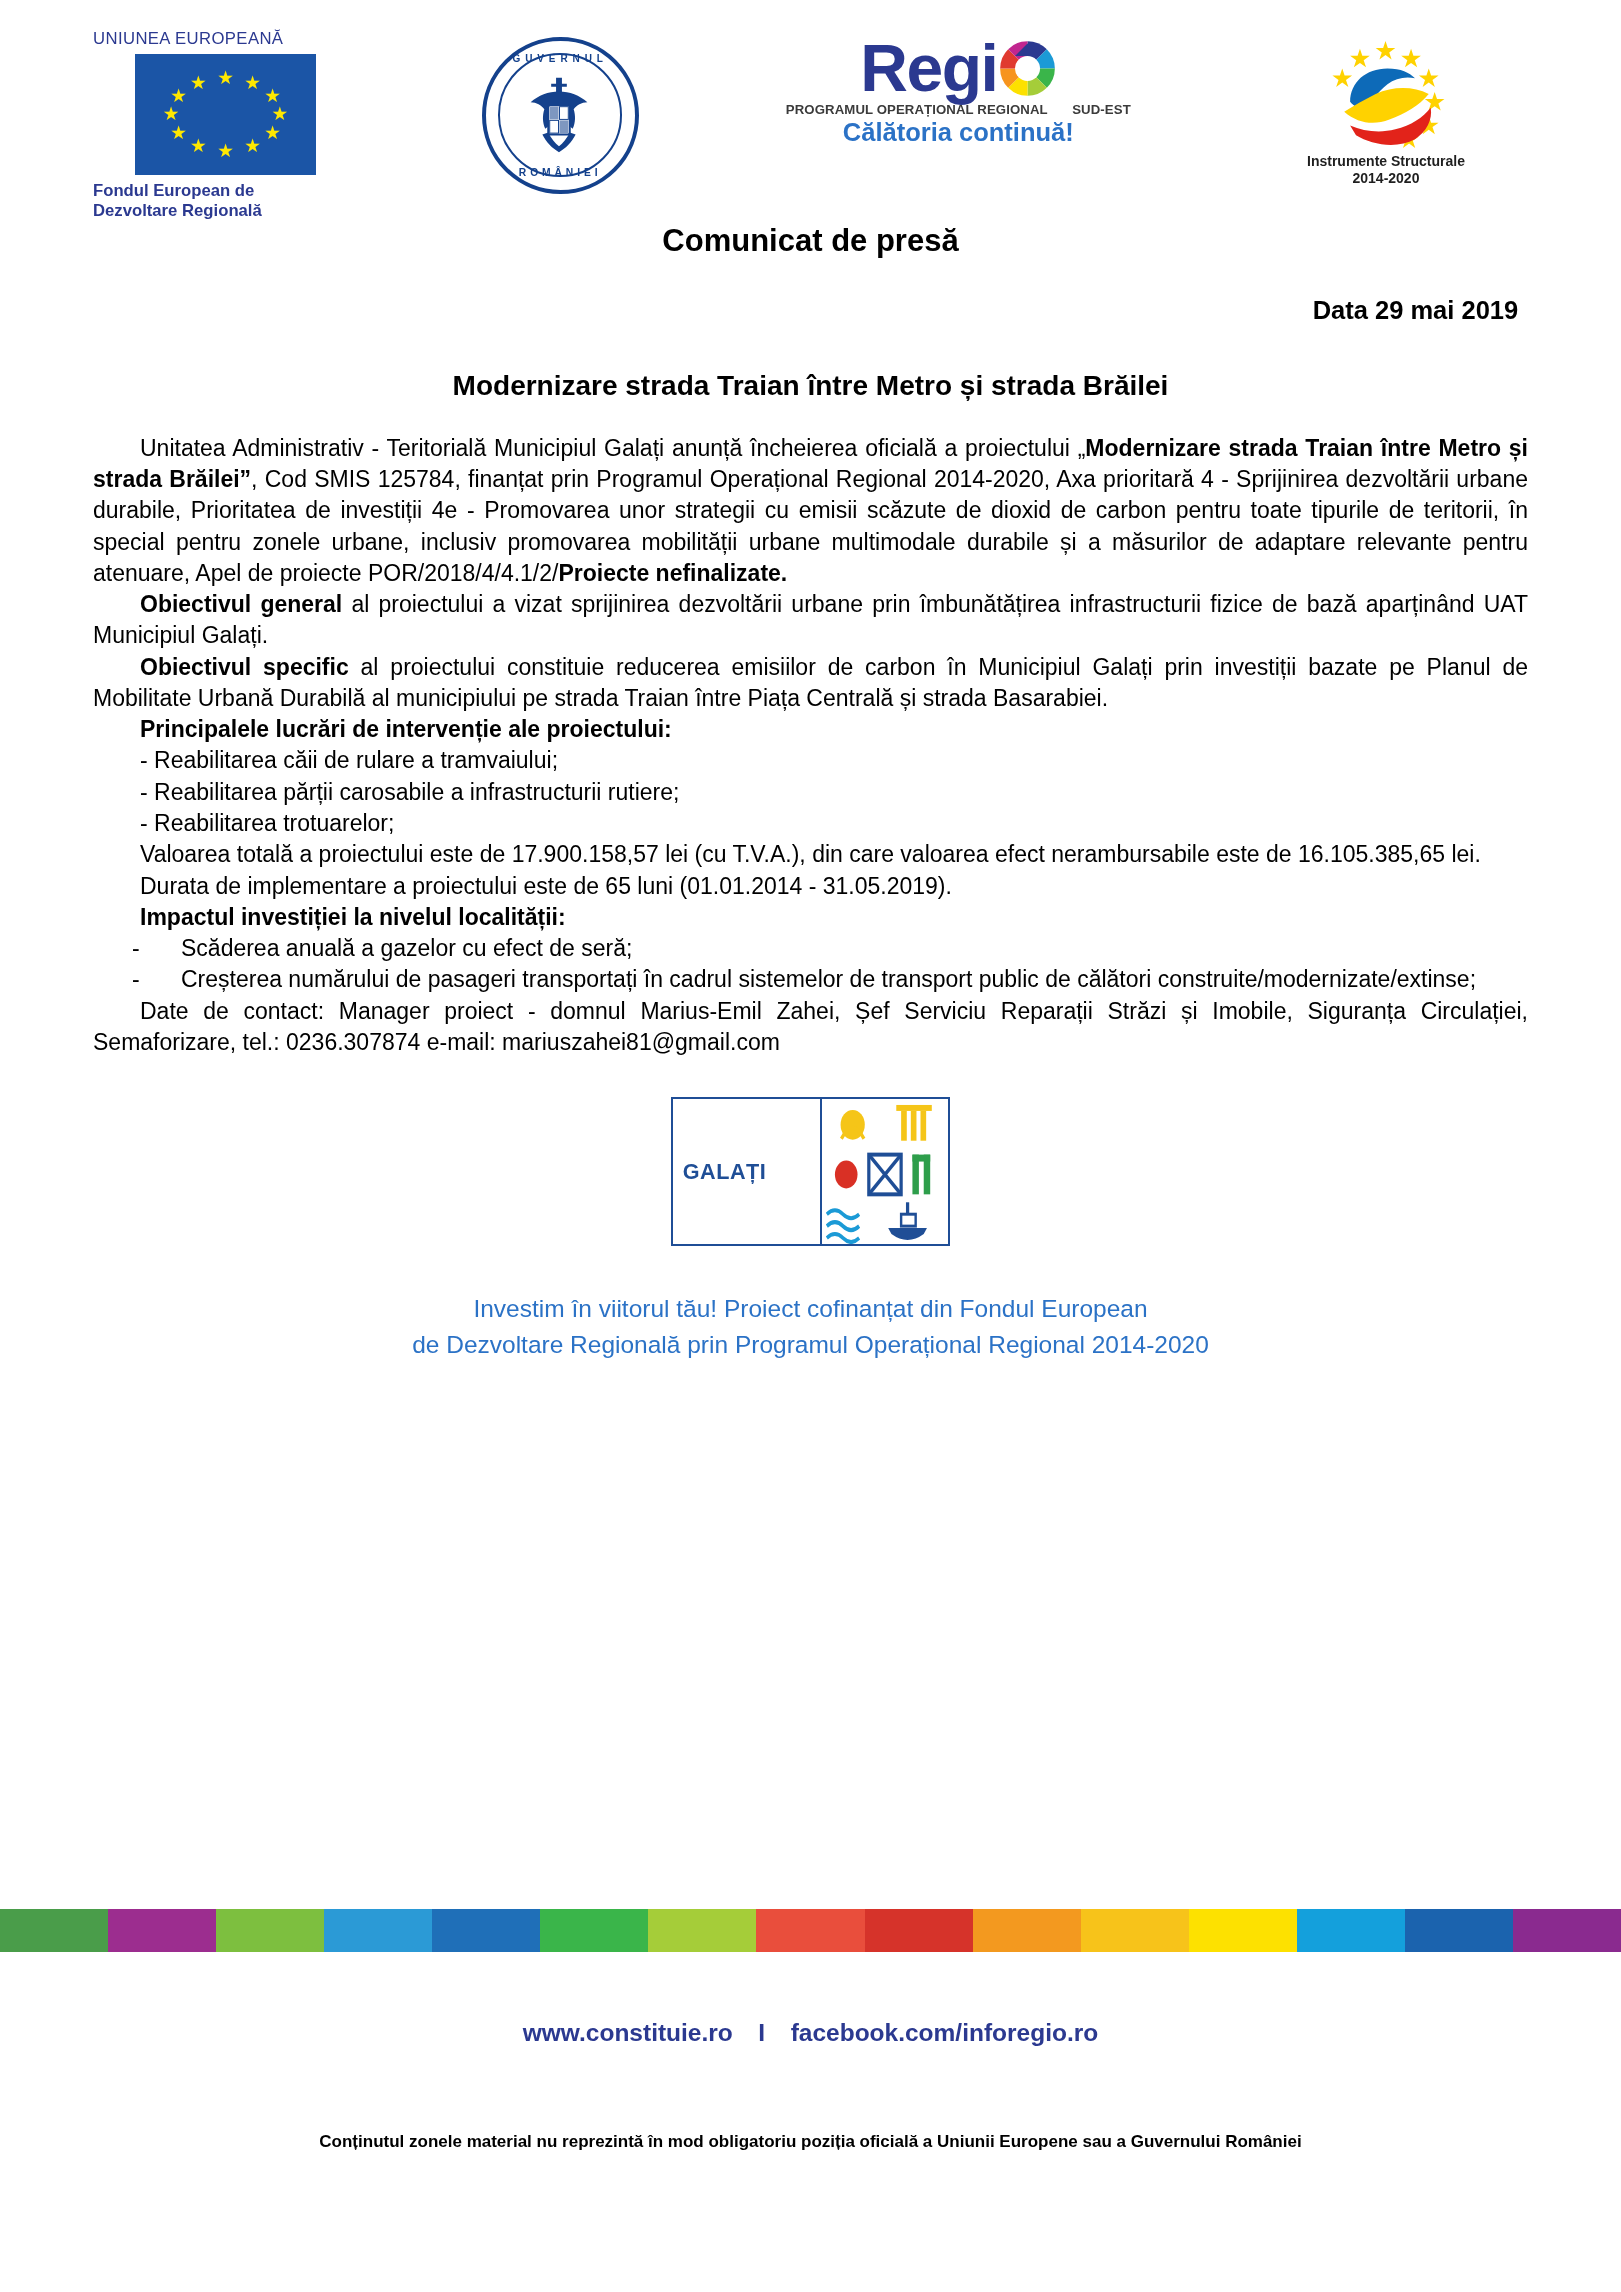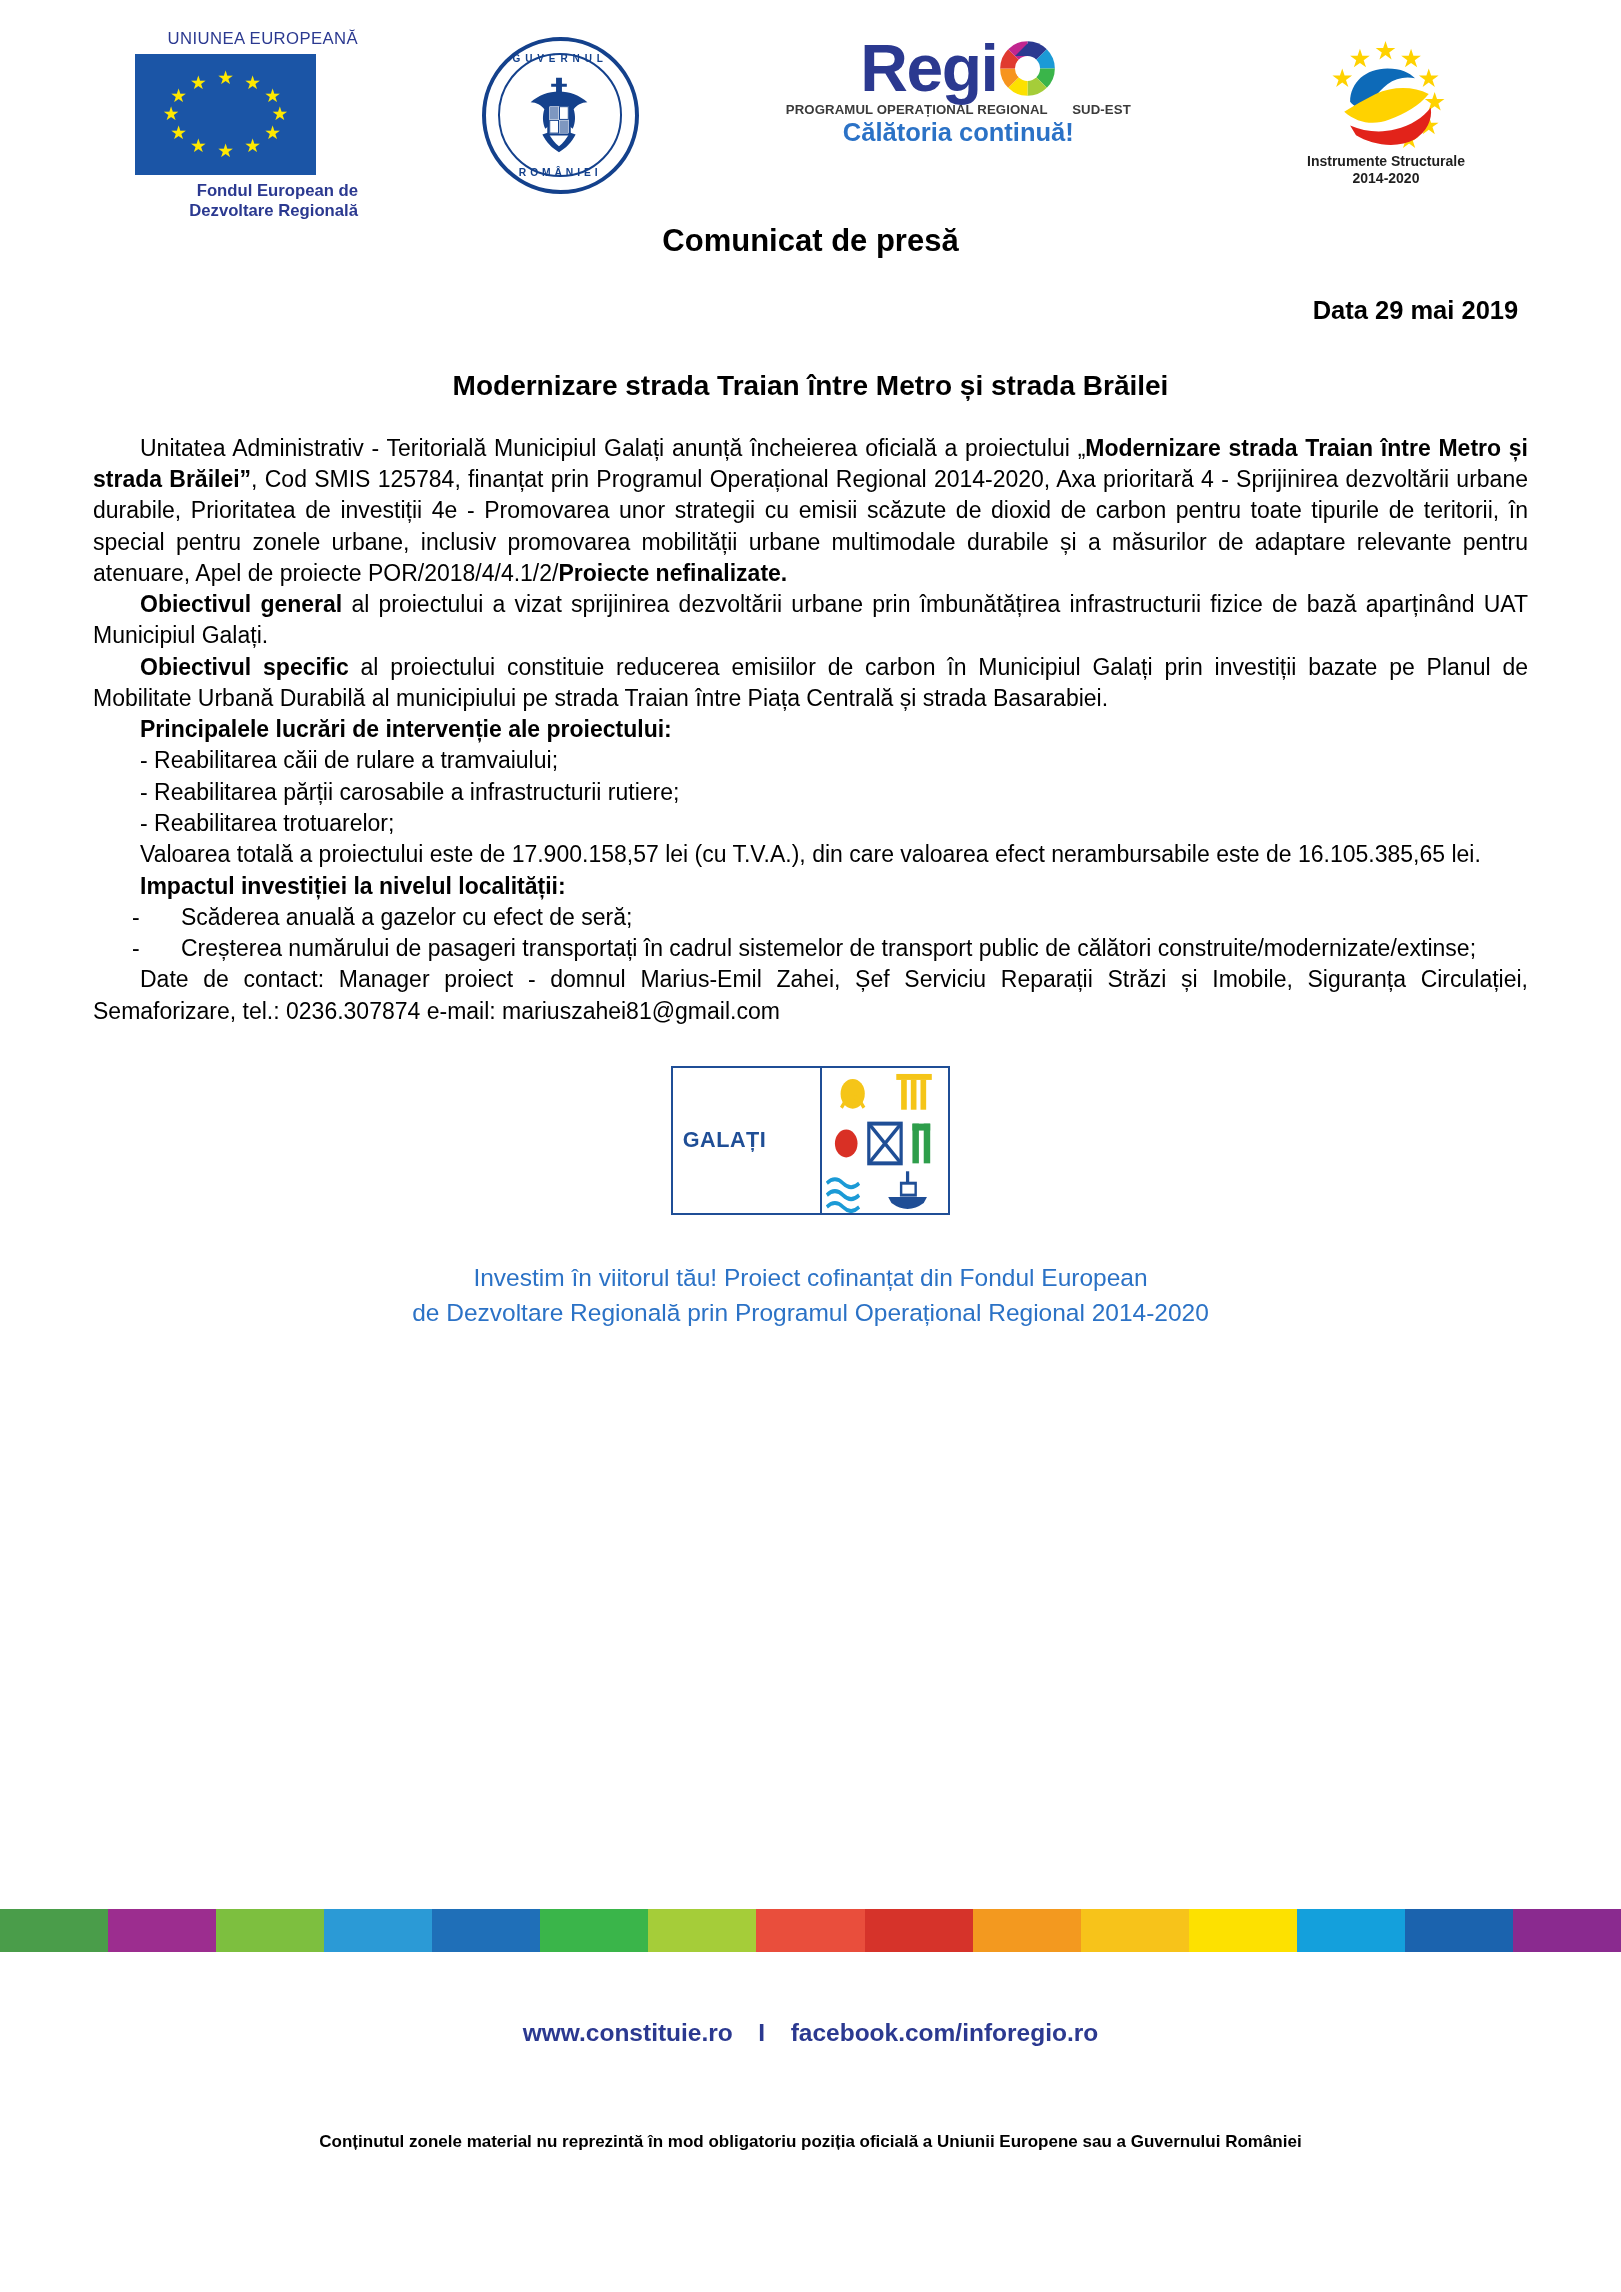--- a/index.html
+++ b/index.html
@@ -21,21 +21,21 @@
     position: relative;
     height: 211px;
     display: flex;
     align-items: flex-start;
     justify-content: space-between;
     padding: 29px 93px 0 93px;
     box-sizing: border-box;
   }
 
   
-  .eu-logo { width: 265px; text-align: right; }
+  .eu-logo { width: 265px; text-align: left; }
   .eu-logo .eu-top-label {
     font-size: 16.7px;
     color: #2b3990;
     letter-spacing: 0.4px;
     margin-bottom: 4.9px;
     white-space: nowrap;
   }
   .eu-flag {
     width: 181px;
     height: 121px;
@@ -366,20 +366,21 @@
     <p class="indent b">Principalele lucrări de intervenție ale proiectului:</p>
 
     <div class="dash-list">
       <p class="li">- Reabilitarea căii de rulare a tramvaiului;</p>
       <p class="li">- Reabilitarea părții carosabile a infrastructurii rutiere;</p>
       <p class="li">- Reabilitarea trotuarelor;</p>
     </div>
 
     <p class="indent">Valoarea totală a proiectului este de 17.900.158,57 lei (cu T.V.A.), din care valoarea efect nerambursabile este de 16.105.385,65 lei.</p>
 
+    <p class="indent">Durata de implementare a proiectului este de 65 luni (01.01.2014 - 31.05.2019).</p>
 
     <p class="indent b">Impactul investiției la nivelul localității:</p>
 
     <div class="impact-list">
       <p class="li">
         <span class="dash">-</span>
         <span class="txt">Scăderea anuală a gazelor cu efect de seră;</span>
       </p>
       <p class="li">
         <span class="dash">-</span>

